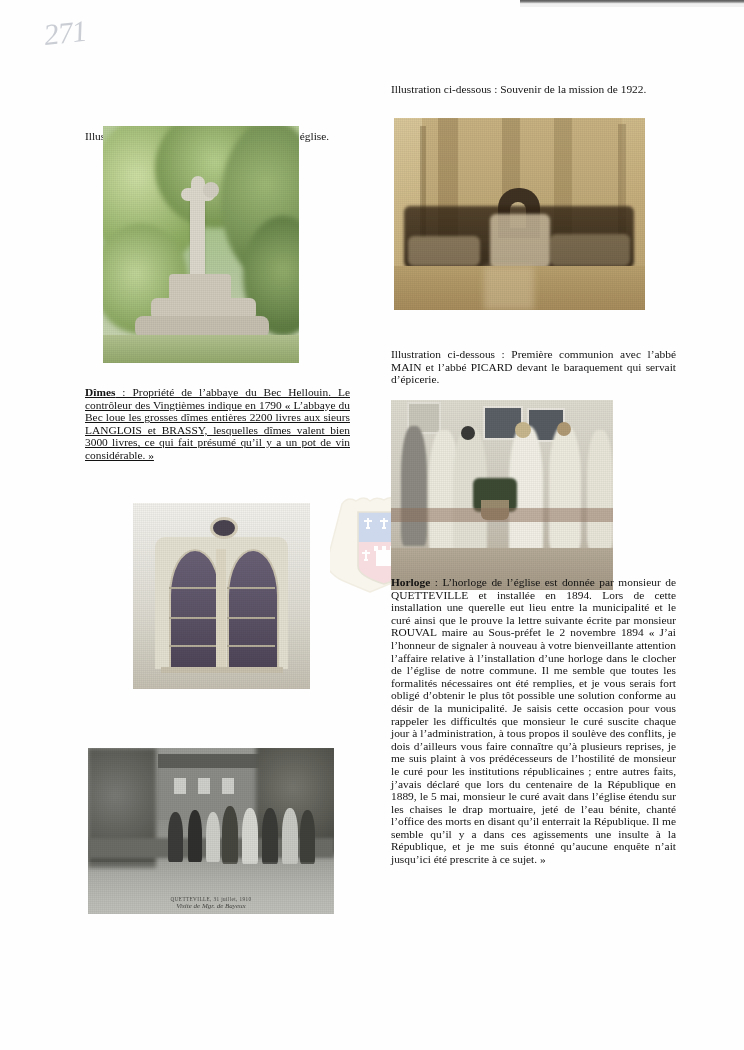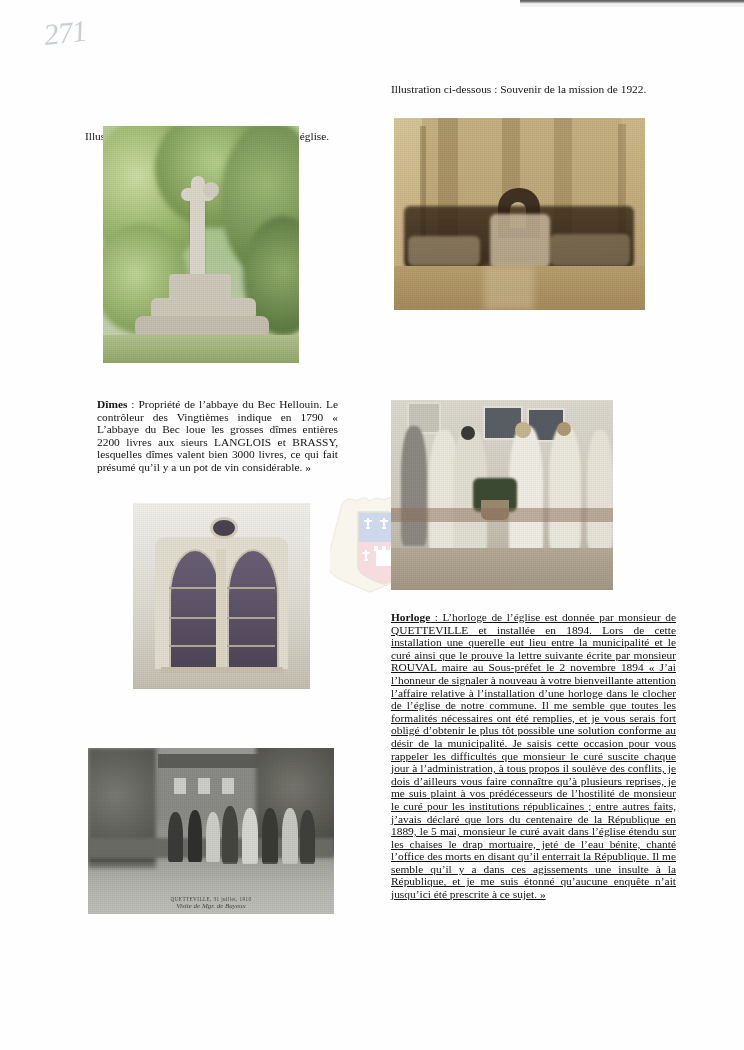--- a/index.html
+++ b/index.html
@@ -94,21 +94,21 @@
     <div class="cross-col" style="left:88px;top:50px;width:14px;height:20px;border-radius:7px;"></div>
     <div class="cross-col" style="left:100px;top:56px;width:16px;height:16px;border-radius:50%;background:#d3cfc2;"></div>
     <div class="cross-base" style="left:66px;top:148px;width:62px;height:30px;"></div>
     <div class="cross-base" style="left:48px;top:172px;width:105px;height:22px;border-radius:6px;"></div>
     <div class="cross-base" style="left:32px;top:190px;width:134px;height:22px;border-radius:8px;background:#c5c0b0;"></div>
     <div style="position:absolute;left:0;bottom:0;width:100%;height:28px;background:linear-gradient(180deg,#b4c391,#93a96c);"></div>
     <div class="grain"></div>
   </div>
 
   <div class="col" style="left:85px;top:386px;width:265px;">
-    <p class="txt" style="margin:12px;"><b class="lead">Dîmes</b><span> : Propriété de l’abbaye du Bec Hellouin. Le contrôleur des Vingtièmes indique en 1790 « L’abbaye du Bec loue les grosses dîmes entières 2200 livres aux sieurs LANGLOIS et BRASSY, lesquelles dîmes valent bien 3000 livres, ce qui fait présumé qu’il y a un pot de vin considérable. »</span></p>
+    <p class="txt" style="margin:0;text-decoration:underline;"><b class="lead">Dîmes</b><span> : Propriété de l’abbaye du Bec Hellouin. Le contrôleur des Vingtièmes indique en 1790 « L’abbaye du Bec loue les grosses dîmes entières 2200 livres aux sieurs LANGLOIS et BRASSY, lesquelles dîmes valent bien 3000 livres, ce qui fait présumé qu’il y a un pot de vin considérable. »</span></p>
   </div>
 
   <div class="photo" id="photo-fenetre">
     <div style="position:absolute;inset:0;background:
       linear-gradient(180deg,rgba(255,255,255,.5),rgba(0,0,0,.05));"></div>
     <div style="position:absolute;left:22px;top:34px;width:133px;height:132px;background:#e4e0d1;border-radius:10px 10px 0 0;"></div>
     <div class="oculus" style="left:77px;top:14px;width:22px;height:16px;"></div>
     <div class="lancet" style="left:36px;top:46px;width:48px;height:118px;"></div>
     <div class="lancet" style="left:94px;top:46px;width:48px;height:118px;"></div>
     <div style="position:absolute;left:36px;top:84px;width:48px;height:1.5px;background:#b3ac98;"></div>
@@ -183,20 +183,23 @@
     <div style="position:absolute;left:116px;top:84px;width:16px;height:26px;background:#cdb98c;border-radius:8px 8px 0 0;"></div>
     <div class="crowd" style="left:10px;top:88px;width:230px;height:62px;background:linear-gradient(180deg,rgba(52,38,22,.78),rgba(38,27,15,.88));"></div>
     <div class="crowd" style="left:96px;top:96px;width:60px;height:54px;background:rgba(228,214,182,.72);"></div>
     <div class="crowd" style="left:14px;top:118px;width:72px;height:30px;background:rgba(214,196,158,.45);"></div>
     <div class="crowd" style="left:156px;top:116px;width:80px;height:32px;background:rgba(208,188,150,.38);"></div>
     <div style="position:absolute;left:0;bottom:0;width:100%;height:44px;background:linear-gradient(180deg,#b89f6d,#a78c5c);"></div>
     <div style="position:absolute;left:90px;bottom:0;width:50px;height:44px;background:rgba(214,196,156,.5);filter:blur(3px);"></div>
     <div class="grain"></div>
   </div>
 
+  <div class="col" style="left:391px;top:348px;width:285px;">
+    <div class="cap" style="text-align:justify;">Illustration ci-dessous : Première communion avec l’abbé MAIN et l’abbé PICARD devant le baraquement qui servait d’épicerie.</div>
+  </div>
 
   <div class="photo" id="photo-communion">
     <div style="position:absolute;left:0;top:0;width:100%;height:108px;background:linear-gradient(180deg,#dedbd1,#d0ccbf);"></div>
     <div style="position:absolute;left:92px;top:6px;width:36px;height:30px;background:#5a6066;border:2px solid #e8e6dd;"></div>
     <div style="position:absolute;left:136px;top:8px;width:34px;height:30px;background:#565c62;border:2px solid #e8e6dd;"></div>
     <div style="position:absolute;left:16px;top:2px;width:30px;height:28px;background:#c9c6ba;border:2px solid #e4e2d8;"></div>
     <div class="figure" style="left:10px;top:26px;width:26px;height:120px;background:#8c8a82;"></div>
     <div class="figure" style="left:38px;top:30px;width:30px;height:128px;background:#eceade;"></div>
     <div class="figure" style="left:62px;top:28px;width:34px;height:132px;background:#e3e1d4;"></div>
     <div style="position:absolute;left:70px;top:26px;width:14px;height:14px;border-radius:50%;background:#3a3a38;"></div>
@@ -205,17 +208,17 @@
     <div class="figure" style="left:158px;top:26px;width:32px;height:126px;background:#edeade;"></div>
     <div style="position:absolute;left:166px;top:22px;width:14px;height:14px;border-radius:50%;background:#b09a74;"></div>
     <div class="figure" style="left:196px;top:30px;width:26px;height:120px;background:#e9e6d9;"></div>
     <div style="position:absolute;left:82px;top:78px;width:44px;height:34px;background:#3d4a33;border-radius:6px;filter:blur(1px);"></div>
     <div style="position:absolute;left:90px;top:100px;width:28px;height:20px;background:#9a8b6e;border-radius:0 0 6px 6px;"></div>
     <div style="position:absolute;left:0;top:108px;width:100%;height:14px;background:#8e6f5c;opacity:.5;"></div>
     <div style="position:absolute;left:0;bottom:0;width:100%;height:42px;background:linear-gradient(180deg,#b6ab98,#a59986);"></div>
     <div class="grain"></div>
   </div>
 
-  <div class="col" style="left:391px;top:611px;width:285px;text-decoration:underline;">
+  <div class="col" style="left:391px;top:576px;width:285px;">
     <p class="txt" style="margin:0;"><b class="lead">Horloge</b><span> : L’horloge de l’église est donnée par monsieur de QUETTEVILLE et installée en 1894. Lors de cette installation une querelle eut lieu entre la municipalité et le curé ainsi que le prouve la lettre suivante écrite par monsieur ROUVAL maire au Sous-préfet le 2 novembre 1894 « J’ai l’honneur de signaler à nouveau à votre bienveillante attention l’affaire relative à l’installation d’une horloge dans le clocher de l’église de notre commune. Il me semble que toutes les formalités nécessaires ont été remplies, et je vous serais fort obligé d’obtenir le plus tôt possible une solution conforme au désir de la municipalité. Je saisis cette occasion pour vous rappeler les difficultés que monsieur le curé suscite chaque jour à l’administration, à tous propos il soulève des conflits, je dois d’ailleurs vous faire connaître qu’à plusieurs reprises, je me suis plaint à vos prédécesseurs de l’hostilité de monsieur le curé pour les institutions républicaines ; entre autres faits, j’avais déclaré que lors du centenaire de la République en 1889, le 5 mai, monsieur le curé avait dans l’église étendu sur les chaises le drap mortuaire, jeté de l’eau bénite, chanté l’office des morts en disant qu’il enterrait la République. Il me semble qu’il y a dans ces agissements une insulte à la République, et je me suis étonné qu’aucune enquête n’ait jusqu’ici été prescrite à ce sujet. »</span></p>
   </div>
 
 </div>
 
 </body></html>

